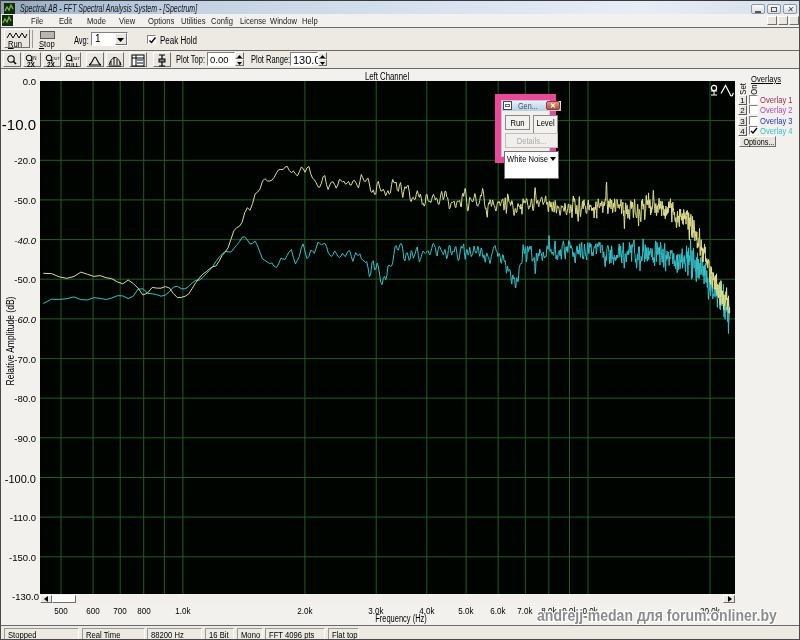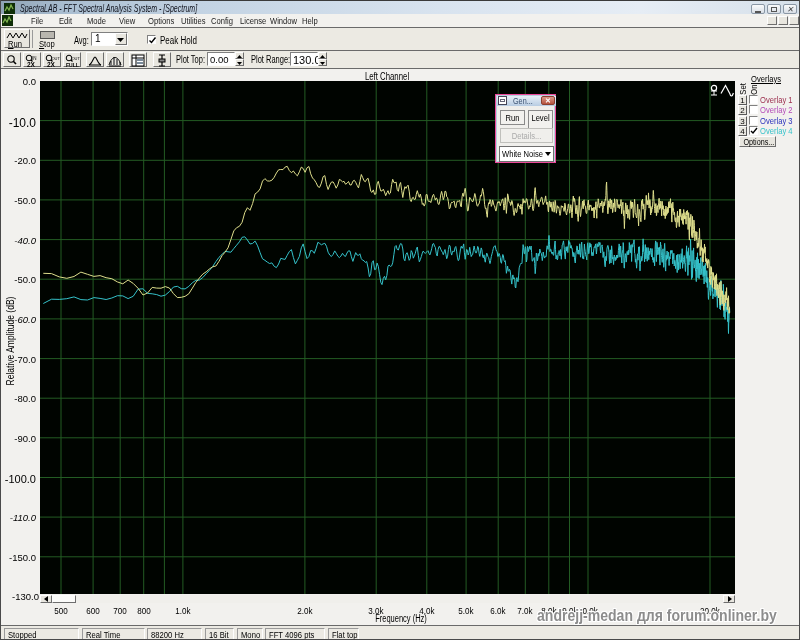--- a/index.html
+++ b/index.html
@@ -197,31 +197,31 @@
       <line x1="0" y1="475.8" x2="695" y2="475.8" stroke="#235c23"></line>
   <polyline points="3.3,222.5 11.5,218.2 19.3,218.4 26.8,217.7 34.0,215.9 40.9,218.6 47.5,219.0 53.9,216.6 60.1,217.4 66.1,218.5 71.8,217.0 77.4,214.7 82.8,214.9 88.1,217.6 93.2,215.3 98.1,208.1 103.0,207.8 107.7,212.4 112.2,212.8 116.7,213.6 121.0,215.2 125.3,214.1 129.4,210.6 133.5,206.0 137.4,205.3 141.3,207.7 145.1,207.9 148.8,205.4 152.4,201.7 155.9,199.3 159.4,199.1 162.8,196.5 166.2,192.8 169.5,189.3 172.7,185.5 175.9,180.6 179.0,176.3 182.1,173.3 185.1,170.3 188.0,170.8 190.9,171.2 193.8,167.5 196.6,164.2 199.4,160.8 202.1,156.3 204.8,155.8 207.4,159.0 210.0,163.0 212.6,162.4 215.1,160.1 217.6,164.8 220.1,171.7 222.5,177.8 224.9,179.3 227.3,181.1 229.6,182.5 231.9,181.9 234.2,185.3 236.4,186.6 238.6,183.0 240.8,177.3 243.0,178.0 245.1,178.4 247.2,174.3 249.3,170.6 251.4,168.6 253.4,176.5 255.4,182.9 257.4,179.3 259.4,175.4 261.3,166.8 263.2,162.9 265.1,170.8 267.0,177.6 268.9,175.5 270.7,169.5 272.5,169.8 274.3,172.3 276.1,167.4 277.9,161.3 279.6,162.4 281.4,163.8 283.1,162.9 284.8,162.3 286.5,165.3 288.1,171.2 289.8,174.1 291.4,175.5 293.1,173.4 294.7,169.9 296.2,172.2 297.8,175.1 299.4,176.6 300.9,175.1 302.5,172.3 304.0,174.6 305.5,175.4 307.0,172.0 308.5,169.8 310.0,170.1 311.4,175.8 312.9,180.4 314.3,175.9 315.7,171.6 317.1,174.0 318.5,174.4 319.9,172.8 321.3,177.6 322.7,179.3 324.0,179.7 325.4,181.5 326.7,180.5 328.1,187.0 329.4,195.7 330.7,192.9 332.0,181.7 333.3,179.7 334.6,188.7 335.8,188.2 337.1,182.1 338.3,185.3 339.6,193.7 340.8,201.4 342.0,203.6 343.3,197.3 344.5,195.3 345.7,198.8 346.9,194.3 348.0,185.1 349.2,184.0 350.4,185.5 351.6,184.9 352.7,181.8 353.9,173.5 355.0,165.6 356.1,164.5 357.2,168.4 358.4,169.0 359.5,165.0 360.6,162.5 361.7,163.1 362.8,168.0 363.8,177.6 364.9,179.8 366.0,173.3 367.1,171.7 368.1,174.8 369.2,179.3 370.2,177.6 371.2,169.6 372.3,171.5 373.3,177.2 374.3,174.9 375.3,172.3 376.3,168.4 377.3,166.0 378.3,174.3 379.3,180.8 380.3,178.7 381.3,175.6 382.3,172.1 383.2,170.1 384.2,171.5 385.2,172.4 386.1,171.5 387.1,170.6 388.0,169.7 389.0,172.4 389.9,173.9 390.8,171.0 391.7,167.8 392.7,163.1 393.6,162.5 394.5,165.0 395.4,166.5 396.3,172.7 397.2,175.0 398.1,168.6 399.0,165.5 399.8,165.7 400.7,168.1 401.6,170.0 402.5,171.5 403.3,173.7 404.2,170.8 405.0,168.5 405.9,173.2 406.7,177.7 407.6,175.2 408.4,168.6 409.3,164.1 410.1,165.1 410.9,171.3 411.7,174.1 412.6,170.3 413.4,170.4 414.2,170.7 415.0,166.7 415.8,165.5 416.6,170.1 417.4,176.2 418.2,179.6 419.0,178.8 419.8,173.1 420.6,167.4 421.3,165.2 422.1,167.4 422.9,165.9 423.7,162.9 424.4,171.8 425.2,178.3 425.9,173.1 426.7,168.4 427.5,170.0 428.2,174.0 429.0,171.5 429.7,166.3 430.4,170.9 431.2,175.6 431.9,174.0 432.6,173.7 433.4,169.2 434.1,165.0 434.8,168.7 435.5,171.7 436.3,171.9 437.0,169.6 437.7,165.4 438.4,166.5 439.1,172.5 439.8,175.4 440.5,171.0 441.2,166.9 441.9,168.9 442.6,175.2 443.3,176.8 444.0,173.8 444.6,178.4 445.3,181.2 446.0,175.9 446.7,172.1 447.3,173.1 448.0,175.9 448.7,176.6 449.3,179.8 450.0,182.6 450.7,179.4 451.3,175.5 452.0,172.9 452.6,170.5 453.3,167.5 453.9,165.9 454.6,165.0 455.2,164.5 455.9,168.3 456.5,170.1 457.1,170.5 457.8,175.6 458.4,175.1 459.0,172.4 459.7,174.2 460.3,176.6 460.9,181.6 461.5,182.2 462.1,177.1 462.8,173.5 463.4,174.7 464.0,179.4 464.6,180.7 465.2,179.6 465.8,184.5 466.4,192.3 467.0,189.1 467.6,185.1 468.2,189.5 468.8,190.3 469.4,188.3 470.0,189.1 470.6,193.0 471.2,199.1 471.8,203.1 472.3,196.9 472.9,193.9 473.5,197.9 474.1,196.6 474.7,198.5 475.2,206.1 475.8,207.0 476.4,198.5 476.9,196.6 477.5,200.1 478.1,200.8 478.6,194.9 479.2,186.8 479.8,184.9 480.3,183.4 480.9,182.4 481.4,183.0 482.0,182.1 482.5,173.0 483.1,163.6 483.6,166.6 484.2,172.7 484.7,172.7 485.3,165.7 485.8,167.8 486.3,181.0 486.9,178.6 487.4,165.4 487.9,166.0 488.5,170.5 489.0,168.0 489.5,165.3 490.1,168.1 490.6,168.4 491.1,165.0 491.6,171.6 492.2,180.2 492.7,180.0 493.2,178.0 493.7,177.8 494.2,176.5 494.7,182.4 495.2,192.7 495.8,185.3 496.3,172.0 496.8,172.9 497.3,179.8 497.8,178.1 498.3,172.4 498.8,175.2 499.3,173.8 499.8,168.0 500.3,170.1 500.8,171.8 501.3,172.2 501.8,175.6 502.3,179.6 502.8,176.0 503.2,171.0 503.7,173.9 504.2,176.0 504.7,177.1 505.2,175.2 505.7,175.4 506.2,175.6 506.6,168.9 507.1,164.8 507.6,166.1 508.1,168.4 508.5,160.8 509.0,154.4 509.5,163.7 510.0,170.6 510.4,168.3 510.9,168.3 511.4,170.9 511.8,172.7 512.3,172.6 512.8,171.0 513.2,174.0 513.7,174.4 514.1,170.0 514.6,164.0 515.1,160.0 515.5,168.7 516.0,178.0 516.4,176.3 516.9,174.3 517.3,178.9 517.8,177.5 518.2,171.9 518.7,172.4 519.1,169.5 519.6,172.5 520.0,174.8 520.5,168.5 520.9,172.7 521.3,178.3 521.8,171.6 522.2,164.0 522.7,163.3 523.1,161.4 523.5,159.9 524.0,164.5 524.4,168.7 524.8,174.0 525.3,178.1 525.7,169.9 526.1,165.8 526.6,170.1 527.0,165.5 527.4,165.8 527.8,171.6 528.3,165.0 528.7,159.5 529.1,163.3 529.5,161.2 529.9,161.4 530.4,167.1 530.8,165.1 531.2,164.5 531.6,167.2 532.0,166.8 532.4,169.9 532.9,175.6 533.3,175.6 533.7,171.4 534.1,172.0 534.5,176.5 534.9,180.6 535.3,182.0 535.7,176.0 536.1,171.0 536.5,169.5 536.9,164.9 537.3,165.3 537.8,172.9 538.2,172.7 538.6,169.0 539.0,173.4 539.4,169.0 539.7,162.8 540.1,170.7 540.5,176.2 540.9,171.6 541.3,163.9 541.7,161.1 542.1,168.0 542.5,177.3 542.9,177.3 543.3,175.5 543.7,178.1 544.1,170.1 544.4,163.1 544.8,167.9 545.2,170.3 545.6,173.7 546.0,175.3 546.4,176.0 546.8,178.9 547.1,171.8 547.5,162.4 547.9,161.7 548.3,167.0 548.7,172.8 549.0,172.1 549.4,167.1 549.8,161.8 550.2,163.0 550.5,166.1 550.9,163.1 551.3,166.0 551.6,173.1 552.0,174.8 552.4,171.5 552.8,171.8 553.1,174.7 553.5,171.1 553.9,167.7 554.2,166.0 554.6,165.6 555.0,166.7 555.3,164.0 555.7,162.9 556.0,168.3 556.4,173.0 556.8,169.0 557.1,162.6 557.5,163.7 557.8,165.9 558.2,164.9 558.6,165.1 558.9,161.2 559.3,162.6 559.6,164.2 560.0,161.6 560.3,169.2 560.7,171.9 561.0,166.8 561.4,165.3 561.7,164.9 562.1,163.9 562.4,165.6 562.8,171.6 563.1,176.5 563.5,173.1 563.8,170.8 564.2,175.3 564.5,180.0 564.9,184.7 565.2,185.8 565.6,179.7 565.9,175.3 566.2,179.8 566.6,177.1 566.9,168.2 567.3,166.0 567.6,164.8 567.9,164.4 568.3,165.9 568.6,168.0 569.0,171.7 569.3,178.5 569.6,182.6 570.0,174.2 570.3,168.8 570.6,177.7 571.0,182.0 571.3,173.8 571.6,164.8 572.0,168.9 572.3,178.0 572.6,177.8 572.9,176.1 573.3,180.9 573.6,183.5 573.9,177.0 574.3,174.0 574.6,175.4 574.9,178.2 575.2,179.7 575.6,176.5 575.9,178.3 576.2,178.6 576.5,174.1 576.8,176.1 577.2,177.1 577.5,174.2 577.8,176.6 578.1,175.7 578.4,169.7 578.8,165.9 579.1,162.9 579.4,164.1 579.7,173.8 580.0,176.2 580.4,166.0 580.7,165.1 581.0,172.0 581.3,173.9 581.6,179.9 581.9,182.0 582.2,172.9 582.5,170.1 582.9,168.8 583.2,161.6 583.5,164.1 583.8,176.9 584.1,186.9 584.4,187.1 584.7,179.9 585.0,174.8 585.3,172.6 585.6,174.1 585.9,177.7 586.2,181.1 586.5,179.0 586.9,171.7 587.2,170.4 587.5,172.2 587.8,173.8 588.1,171.7 588.4,169.0 588.7,173.6 589.0,170.3 589.3,161.5 589.6,164.4 589.9,168.7 590.2,171.8 590.5,171.5 590.8,164.4 591.1,163.7 591.4,173.4 591.6,180.5 591.9,172.1 592.2,163.6 592.5,166.1 592.8,166.1 593.1,162.4 593.4,162.8 593.7,162.2 594.0,158.8 594.3,163.9 594.6,172.2 594.9,172.6 595.2,177.6 595.4,181.2 595.7,177.8 596.0,179.2 596.3,183.5 596.6,187.2 596.9,183.3 597.2,175.2 597.5,172.8 597.7,175.6 598.0,179.2 598.3,173.6 598.6,165.9 598.9,169.3 599.2,167.5 599.5,165.7 599.7,181.0 600.0,189.9 600.3,183.5 600.6,179.5 600.9,179.0 601.1,175.3 601.4,176.6 601.7,180.2 602.0,179.3 602.3,177.7 602.5,171.8 602.8,163.4 603.1,157.8 603.4,162.8 603.6,170.8 603.9,171.3 604.2,173.4 604.5,180.9 604.7,180.4 605.0,167.3 605.3,163.6 605.6,172.9 605.8,177.9 606.1,174.6 606.4,166.6 606.7,167.3 606.9,176.8 607.2,180.2 607.5,177.7 607.7,172.6 608.0,166.5 608.3,167.0 608.5,175.4 608.8,178.7 609.1,172.0 609.4,170.0 609.6,173.6 609.9,172.7 610.2,168.7 610.4,167.4 610.7,169.2 610.9,169.9 611.2,173.5 611.5,176.0 611.7,171.5 612.0,167.5 612.3,170.0 612.5,178.3 612.8,178.9 613.1,177.4 613.3,181.4 613.6,179.1 613.8,176.3 614.1,176.4 614.4,180.8 614.6,184.9 614.9,177.7 615.1,168.5 615.4,161.8 615.7,159.9 615.9,163.1 616.2,172.1 616.4,180.6 616.7,171.9 616.9,161.3 617.2,162.7 617.5,168.4 617.7,173.4 618.0,173.9 618.2,170.6 618.5,166.8 618.7,166.6 619.0,173.0 619.2,172.7 619.5,166.3 619.7,177.8 620.0,184.1 620.2,167.7 620.5,161.0 620.7,164.6 621.0,164.2 621.2,168.6 621.5,174.7 621.7,176.8 622.0,180.2 622.2,181.4 622.5,178.3 622.7,170.8 623.0,167.8 623.2,171.9 623.5,177.8 623.7,186.3 624.0,183.3 624.2,170.4 624.5,163.7 624.7,162.4 625.0,169.4 625.2,181.1 625.4,188.3 625.7,190.1 625.9,181.3 626.2,174.1 626.4,178.0 626.7,179.2 626.9,173.1 627.1,170.0 627.4,174.1 627.6,177.7 627.9,176.1 628.1,173.7 628.3,171.7 628.6,171.2 628.8,177.9 629.1,184.5 629.3,180.2 629.5,175.7 629.8,176.8 630.0,178.0 630.3,175.7 630.5,169.6 630.7,170.0 631.0,172.5 631.2,169.8 631.4,170.0 631.7,171.3 631.9,169.2 632.1,169.9 632.4,174.0 632.6,179.6 632.8,182.9 633.1,178.8 633.3,178.2 633.5,177.8 633.8,172.3 634.0,176.9 634.2,185.0 634.5,183.3 634.7,179.4 634.9,180.5 635.2,182.5 635.4,184.3 635.6,187.6 635.9,183.7 636.1,179.1 636.3,179.3 636.5,174.6 636.8,174.0 637.0,186.6 637.2,191.6 637.5,176.9 637.7,173.4 637.9,183.7 638.1,181.6 638.4,181.4 638.6,189.1 638.8,183.5 639.1,173.3 639.3,174.7 639.5,175.6 639.7,174.7 640.0,184.9 640.2,187.8 640.4,179.5 640.6,180.5 640.8,178.9 641.1,172.6 641.3,174.7 641.5,180.1 641.7,181.4 642.0,172.3 642.2,167.7 642.4,180.4 642.6,187.3 642.8,183.8 643.1,183.2 643.3,181.6 643.5,178.5 643.7,176.9 644.0,177.0 644.2,174.5 644.4,175.1 644.6,182.3 644.8,182.1 645.0,182.1 645.3,189.3 645.5,190.5 645.7,186.8 645.9,181.5 646.1,175.6 646.4,168.5 646.6,164.8 646.8,175.6 647.0,177.3 647.2,170.6 647.4,171.5 647.6,179.0 647.9,194.5 648.1,189.8 648.3,170.5 648.5,166.8 648.7,175.9 648.9,184.0 649.1,181.7 649.4,176.4 649.6,174.6 649.8,177.1 650.0,180.4 650.2,175.1 650.4,162.9 650.6,158.1 650.8,166.5 651.1,177.8 651.3,188.2 651.5,198.3 651.7,197.4 651.9,180.1 652.1,169.5 652.3,184.2 652.5,196.5 652.7,189.3 652.9,184.5 653.2,180.7 653.4,170.6 653.6,166.9 653.8,173.6 654.0,182.9 654.2,187.1 654.4,185.9 654.6,183.9 654.8,183.8 655.0,179.7 655.2,178.9 655.4,186.9 655.6,190.6 655.8,190.5 656.0,197.4 656.3,200.6 656.5,188.7 656.7,176.3 656.9,181.4 657.1,188.3 657.3,178.5 657.5,171.8 657.7,183.8 657.9,196.7 658.1,196.7 658.3,186.0 658.5,178.3 658.7,184.3 658.9,192.5 659.1,197.7 659.3,194.6 659.5,184.6 659.7,182.3 659.9,189.3 660.1,194.0 660.3,188.8 660.5,181.3 660.7,176.6 660.9,179.7 661.1,187.1 661.3,187.9 661.5,187.8 661.7,192.8 661.9,193.6 662.1,181.9 662.3,176.0 662.5,180.9 662.7,183.6 662.9,190.3 663.1,195.5 663.3,194.8 663.5,192.0 663.7,185.1 663.9,191.4 664.1,203.0 664.3,195.6 664.5,184.5 664.6,185.8 664.8,194.6 665.0,193.4 665.2,185.2 665.4,182.3 665.6,186.6 665.8,198.1 666.0,200.8 666.2,199.1 666.4,201.8 666.6,195.8 666.8,189.6 667.0,196.8 667.2,206.4 667.4,206.4 667.6,200.7 667.7,196.5 667.9,197.6 668.1,206.0 668.3,216.0 668.5,218.4 668.7,214.4 668.9,211.3 669.1,210.6 669.3,209.6 669.5,207.1 669.7,205.0 669.8,202.5 670.0,199.9 670.2,201.9 670.4,209.4 670.6,214.6 670.8,212.5 671.0,204.6 671.2,196.4 671.4,195.3 671.5,201.1 671.7,203.5 671.9,201.9 672.1,207.1 672.3,210.2 672.5,206.6 672.7,211.7 672.9,217.9 673.0,215.7 673.2,213.7 673.4,213.3 673.6,214.1 673.8,215.0 674.0,214.4 674.2,210.7 674.3,206.5 674.5,207.5 674.7,207.2 674.9,209.3 675.1,216.1 675.3,211.5 675.4,203.3 675.6,202.6 675.8,207.4 676.0,212.1 676.2,211.7 676.4,211.4 676.5,209.0 676.7,207.3 676.9,211.5 677.1,218.0 677.3,224.6 677.4,226.4 677.6,217.4 677.8,210.0 678.0,209.1 678.2,207.6 678.4,210.1 678.5,213.4 678.7,215.8 678.9,217.0 679.1,213.8 679.3,213.4 679.4,216.6 679.6,220.8 679.8,226.2 680.0,228.0 680.2,222.5 680.3,222.3 680.5,228.7 680.7,215.1 680.9,199.4 681.0,210.2 681.2,220.8 681.4,220.4 681.6,221.5 681.8,221.7 681.9,224.2 682.1,224.7 682.3,218.3 682.5,215.3 682.6,215.9 682.8,216.5 683.0,217.3 683.2,212.1 683.3,203.3 683.5,205.4 683.7,214.2 683.9,226.5 684.0,235.9 684.2,230.9 684.4,223.8 684.6,226.0 684.7,232.1 684.9,237.0 685.1,238.4 685.3,232.4 685.4,224.0 685.6,221.1 685.8,223.9 686.0,228.1 686.1,229.2 686.3,228.3 686.5,227.1 686.6,226.0 686.8,227.1 687.0,230.7 687.2,228.6 687.3,220.5 687.5,227.1 687.7,240.6 687.8,236.5 688.0,228.2 688.2,234.5 688.4,249.7 688.5,252.5 688.7,242.7 688.9,240.0 689.0,239.4 689.2,230.5 689.4,225.8 689.6,228.1 689.7,230.9" stroke="#35c3cb" stroke-width="1" fill="none"></polyline>
   <polyline points="3.3,192.3 11.5,192.6 19.3,195.9 26.8,197.3 34.0,195.5 40.9,191.1 47.5,193.3 53.9,195.4 60.1,194.6 66.1,196.7 71.8,197.7 77.4,200.9 82.8,202.8 88.1,199.0 93.2,202.4 98.1,207.3 103.0,214.0 107.7,211.9 112.2,206.4 116.7,207.1 121.0,207.2 125.3,205.6 129.4,207.0 133.5,212.7 137.4,216.6 141.3,216.3 145.1,215.3 148.8,212.8 152.4,207.1 155.9,201.4 159.4,197.0 162.8,193.1 166.2,190.8 169.5,187.9 172.7,185.8 175.9,185.0 179.0,180.3 182.1,174.6 185.1,171.1 188.0,166.9 190.9,158.5 193.8,149.9 196.6,146.7 199.4,145.3 202.1,141.3 204.8,131.5 207.4,126.7 210.0,129.3 212.6,122.5 215.1,112.9 217.6,111.1 220.1,107.9 222.5,100.1 224.9,97.6 227.3,99.9 229.6,100.1 231.9,99.2 234.2,96.3 236.4,92.0 238.6,88.8 240.8,88.5 243.0,88.6 245.1,86.1 247.2,85.3 249.3,89.5 251.4,91.7 253.4,90.0 255.4,92.9 257.4,94.8 259.4,90.8 261.3,86.1 263.2,87.5 265.1,91.3 267.0,86.8 268.9,85.5 270.7,92.8 272.5,97.0 274.3,98.8 276.1,101.7 277.9,105.6 279.6,106.4 281.4,102.1 283.1,95.7 284.8,94.6 286.5,103.6 288.1,108.5 289.8,104.0 291.4,101.1 293.1,100.9 294.7,103.7 296.2,107.2 297.8,104.0 299.4,98.4 300.9,99.3 302.5,100.9 304.0,100.3 305.5,103.2 307.0,102.3 308.5,100.5 310.0,104.0 311.4,103.9 312.9,100.2 314.3,99.3 315.7,101.3 317.1,104.3 318.5,106.9 319.9,100.5 321.3,93.5 322.7,96.6 324.0,99.8 325.4,100.7 326.7,98.3 328.1,97.3 329.4,103.0 330.7,110.3 332.0,111.4 333.3,108.9 334.6,113.4 335.8,113.0 337.1,102.9 338.3,100.3 339.6,105.9 340.8,110.0 342.0,109.9 343.3,108.2 344.5,111.0 345.7,114.7 346.9,111.7 348.0,109.7 349.2,113.2 350.4,112.0 351.6,103.6 352.7,98.3 353.9,101.5 355.0,101.8 356.1,101.0 357.2,108.5 358.4,110.3 359.5,103.8 360.6,101.5 361.7,109.6 362.8,116.5 363.8,110.2 364.9,105.7 366.0,107.4 367.1,105.2 368.1,104.2 369.2,110.2 370.2,118.6 371.2,120.6 372.3,116.9 373.3,116.3 374.3,118.6 375.3,118.2 376.3,113.3 377.3,109.7 378.3,113.3 379.3,116.3 380.3,113.0 381.3,117.1 382.3,123.4 383.2,122.3 384.2,125.1 385.2,122.7 386.1,113.6 387.1,113.6 388.0,119.7 389.0,120.5 389.9,120.1 390.8,121.6 391.7,118.3 392.7,114.5 393.6,113.3 394.5,116.4 395.4,119.1 396.3,116.8 397.2,118.3 398.1,122.9 399.0,123.5 399.8,120.1 400.7,114.0 401.6,110.4 402.5,114.3 403.3,118.7 404.2,116.1 405.0,110.1 405.9,110.6 406.7,115.7 407.6,116.6 408.4,120.8 409.3,127.9 410.1,127.0 410.9,122.7 411.7,121.2 412.6,121.5 413.4,120.5 414.2,120.1 415.0,125.2 415.8,126.7 416.6,122.2 417.4,120.0 418.2,120.3 419.0,120.0 419.8,119.5 420.6,125.0 421.3,125.9 422.1,115.6 422.9,112.2 423.7,115.4 424.4,110.7 425.2,107.3 425.9,112.1 426.7,121.4 427.5,129.9 428.2,129.6 429.0,122.2 429.7,116.4 430.4,117.2 431.2,118.7 431.9,119.9 432.6,121.0 433.4,119.0 434.1,116.2 434.8,112.5 435.5,114.9 436.3,120.9 437.0,124.5 437.7,125.3 438.4,123.0 439.1,122.8 439.8,119.3 440.5,114.3 441.2,115.2 441.9,112.2 442.6,107.4 443.3,110.5 444.0,116.1 444.6,123.3 445.3,127.5 446.0,126.9 446.7,133.4 447.3,136.3 448.0,125.4 448.7,121.7 449.3,122.9 450.0,118.6 450.7,120.1 451.3,125.4 452.0,123.6 452.6,118.9 453.3,121.1 453.9,124.4 454.6,124.9 455.2,127.8 455.9,130.1 456.5,128.1 457.1,123.1 457.8,120.8 458.4,121.7 459.0,120.3 459.7,122.1 460.3,124.8 460.9,122.5 461.5,120.4 462.1,118.9 462.8,117.8 463.4,122.3 464.0,129.1 464.6,124.5 465.2,116.7 465.8,124.2 466.4,132.4 467.0,123.4 467.6,112.8 468.2,114.4 468.8,120.2 469.4,121.2 470.0,121.0 470.6,124.5 471.2,123.4 471.8,119.6 472.3,120.9 472.9,124.9 473.5,131.4 474.1,134.5 474.7,131.1 475.2,127.4 475.8,128.7 476.4,131.7 476.9,130.7 477.5,125.0 478.1,122.5 478.6,125.0 479.2,124.7 479.8,126.1 480.3,128.1 480.9,123.1 481.4,125.4 482.0,133.3 482.5,125.3 483.1,117.7 483.6,121.9 484.2,121.6 484.7,119.7 485.3,121.9 485.8,121.6 486.3,117.7 486.9,117.9 487.4,121.1 487.9,124.3 488.5,128.2 489.0,127.5 489.5,124.7 490.1,125.9 490.6,124.5 491.1,119.2 491.6,117.8 492.2,122.4 492.7,128.5 493.2,129.7 493.7,127.4 494.2,121.1 494.7,109.6 495.2,106.6 495.8,114.4 496.3,119.8 496.8,122.5 497.3,121.8 497.8,119.3 498.3,123.5 498.8,125.7 499.3,121.7 499.8,120.7 500.3,120.6 500.8,118.3 501.3,116.4 501.8,116.1 502.3,118.1 502.8,122.2 503.2,123.6 503.7,122.0 504.2,121.2 504.7,120.9 505.2,117.1 505.7,114.9 506.2,120.2 506.6,123.4 507.1,121.0 507.6,121.4 508.1,129.4 508.5,131.0 509.0,122.2 509.5,119.9 510.0,125.4 510.4,126.2 510.9,120.9 511.4,122.3 511.8,128.3 512.3,130.4 512.8,126.1 513.2,120.7 513.7,124.9 514.1,131.2 514.6,127.1 515.1,119.4 515.5,120.6 516.0,128.6 516.4,132.2 516.9,128.5 517.3,124.7 517.8,126.1 518.2,126.8 518.7,125.7 519.1,128.1 519.6,132.5 520.0,134.4 520.5,132.8 520.9,128.9 521.3,124.7 521.8,125.7 522.2,126.2 522.7,125.1 523.1,126.6 523.5,127.2 524.0,130.4 524.4,129.1 524.8,122.2 525.3,123.6 525.7,129.6 526.1,132.4 526.6,134.0 527.0,131.4 527.4,129.0 527.8,127.7 528.3,123.2 528.7,123.0 529.1,127.6 529.5,132.2 529.9,131.8 530.4,127.2 530.8,123.7 531.2,125.5 531.6,131.7 532.0,136.8 532.4,131.5 532.9,119.0 533.3,115.0 533.7,119.2 534.1,120.6 534.5,117.5 534.9,119.9 535.3,126.1 535.7,132.1 536.1,132.9 536.5,126.4 536.9,124.3 537.3,128.9 537.8,136.6 538.2,140.4 538.6,132.9 539.0,119.0 539.4,115.6 539.7,124.4 540.1,131.8 540.5,135.6 540.9,132.9 541.3,128.1 541.7,128.1 542.1,124.0 542.5,120.1 542.9,126.5 543.3,127.8 543.7,119.5 544.1,118.8 544.4,123.0 544.8,124.7 545.2,124.9 545.6,126.9 546.0,131.4 546.4,132.6 546.8,132.3 547.1,128.3 547.5,124.3 547.9,122.0 548.3,119.1 548.7,124.4 549.0,129.2 549.4,126.1 549.8,123.8 550.2,124.1 550.5,125.4 550.9,124.3 551.3,125.7 551.6,129.6 552.0,127.5 552.4,127.0 552.8,129.7 553.1,127.1 553.5,126.5 553.9,135.1 554.2,137.0 554.6,128.6 555.0,126.1 555.3,128.5 555.7,123.2 556.0,120.7 556.4,132.6 556.8,137.3 557.1,127.6 557.5,123.9 557.8,122.9 558.2,117.8 558.6,119.6 558.9,124.8 559.3,126.9 559.6,126.9 560.0,124.2 560.3,122.0 560.7,123.2 561.0,125.1 561.4,123.4 561.7,120.2 562.1,119.9 562.4,126.6 562.8,131.6 563.1,128.5 563.5,125.2 563.8,121.2 564.2,120.7 564.5,124.6 564.9,121.9 565.2,118.1 565.6,119.3 565.9,114.5 566.2,104.6 566.6,101.0 566.9,109.5 567.3,122.8 567.6,129.9 567.9,132.8 568.3,129.2 568.6,119.8 569.0,121.4 569.3,126.3 569.6,122.5 570.0,119.0 570.3,117.8 570.6,122.3 571.0,127.9 571.3,123.7 571.6,119.1 572.0,121.2 572.3,126.5 572.6,131.6 572.9,130.4 573.3,123.9 573.6,122.0 573.9,126.5 574.3,122.8 574.6,117.8 574.9,125.0 575.2,130.9 575.6,130.4 575.9,125.7 576.2,119.5 576.5,118.6 576.8,118.6 577.2,118.6 577.5,121.2 577.8,125.2 578.1,126.8 578.4,125.1 578.8,123.6 579.1,124.1 579.4,127.6 579.7,126.8 580.0,123.6 580.4,124.8 580.7,122.9 581.0,118.5 581.3,123.8 581.6,132.7 581.9,129.2 582.2,124.3 582.5,123.9 582.9,121.2 583.2,128.9 583.5,134.8 583.8,129.5 584.1,138.5 584.4,147.6 584.7,139.5 585.0,133.3 585.3,128.1 585.6,121.9 585.9,122.7 586.2,130.8 586.5,133.0 586.9,125.2 587.2,124.2 587.5,131.3 587.8,137.2 588.1,135.0 588.4,129.7 588.7,128.5 589.0,130.4 589.3,137.0 589.6,138.4 589.9,131.4 590.2,125.7 590.5,120.2 590.8,119.6 591.1,126.9 591.4,127.6 591.6,120.9 591.9,123.1 592.2,126.2 592.5,121.0 592.8,123.2 593.1,132.1 593.4,136.6 593.7,132.5 594.0,126.0 594.3,122.1 594.6,118.4 594.9,122.7 595.2,131.5 595.4,132.8 595.7,132.5 596.0,134.6 596.3,136.0 596.6,137.0 596.9,135.4 597.2,130.0 597.5,123.5 597.7,123.1 598.0,130.3 598.3,140.2 598.6,144.9 598.9,135.7 599.2,128.4 599.5,129.6 599.7,130.5 600.0,133.1 600.3,136.6 600.6,138.8 600.9,140.7 601.1,136.0 601.4,123.6 601.7,119.6 602.0,124.7 602.3,123.4 602.5,118.0 602.8,121.7 603.1,128.2 603.4,126.7 603.6,123.5 603.9,122.9 604.2,127.7 604.5,135.2 604.7,138.7 605.0,136.7 605.3,129.9 605.6,129.8 605.8,127.2 606.1,114.3 606.4,114.5 606.7,122.2 606.9,123.6 607.2,123.5 607.5,119.6 607.7,119.7 608.0,123.9 608.3,118.7 608.5,111.9 608.8,118.2 609.1,127.1 609.4,123.6 609.6,119.1 609.9,118.6 610.2,120.0 610.4,130.9 610.7,134.0 610.9,125.4 611.2,126.5 611.5,131.7 611.7,130.5 612.0,126.9 612.3,127.5 612.5,126.6 612.8,120.6 613.1,112.5 613.3,109.4 613.6,113.4 613.8,117.0 614.1,120.4 614.4,125.3 614.6,127.4 614.9,129.6 615.1,131.9 615.4,125.9 615.7,122.8 615.9,122.5 616.2,124.6 616.4,134.7 616.7,134.0 616.9,126.4 617.2,124.8 617.5,124.6 617.7,128.8 618.0,131.6 618.2,126.5 618.5,122.9 618.7,121.8 619.0,117.3 619.2,117.4 619.5,127.8 619.7,128.4 620.0,123.1 620.2,127.2 620.5,125.7 620.7,120.1 621.0,121.0 621.2,123.9 621.5,130.9 621.7,134.9 622.0,126.2 622.2,120.3 622.5,124.3 622.7,128.2 623.0,125.9 623.2,124.6 623.5,129.3 623.7,134.3 624.0,133.8 624.2,131.9 624.5,134.7 624.7,130.6 625.0,128.1 625.2,137.6 625.4,135.6 625.7,126.9 625.9,125.0 626.2,126.8 626.4,134.5 626.7,134.1 626.9,128.5 627.1,131.6 627.4,132.6 627.6,127.4 627.9,126.2 628.1,131.7 628.3,130.0 628.6,121.9 628.8,120.7 629.1,123.8 629.3,127.0 629.5,126.1 629.8,120.4 630.0,120.3 630.3,119.8 630.5,117.7 630.7,123.6 631.0,127.0 631.2,122.5 631.4,124.8 631.7,138.3 631.9,141.1 632.1,132.2 632.4,130.0 632.6,126.0 632.8,121.1 633.1,127.3 633.3,129.2 633.5,127.5 633.8,132.4 634.0,133.8 634.2,132.3 634.5,131.3 634.7,133.9 634.9,139.4 635.2,139.9 635.4,140.9 635.6,140.8 635.9,136.6 636.1,139.1 636.3,145.8 636.5,146.7 636.8,144.1 637.0,140.9 637.2,133.3 637.5,130.2 637.7,137.0 637.9,141.3 638.1,137.7 638.4,134.9 638.6,136.1 638.8,136.3 639.1,143.8 639.3,145.7 639.5,131.5 639.7,128.1 640.0,134.7 640.2,135.6 640.4,130.7 640.6,128.2 640.8,133.2 641.1,136.6 641.3,138.8 641.5,139.3 641.7,134.8 642.0,134.8 642.2,132.5 642.4,133.8 642.6,142.4 642.8,140.6 643.1,142.2 643.3,143.6 643.5,134.7 643.7,128.5 644.0,132.9 644.2,137.3 644.4,134.5 644.6,138.1 644.8,136.7 645.0,131.5 645.3,136.0 645.5,137.7 645.7,135.6 645.9,140.7 646.1,143.2 646.4,134.6 646.6,130.1 646.8,133.4 647.0,133.9 647.2,131.0 647.4,129.4 647.6,130.9 647.9,140.9 648.1,148.5 648.3,141.1 648.5,134.1 648.7,131.6 648.9,135.6 649.1,153.4 649.4,159.1 649.6,143.6 649.8,136.8 650.0,144.6 650.2,145.4 650.4,138.9 650.6,135.9 650.8,133.3 651.1,134.3 651.3,144.9 651.5,154.4 651.7,151.5 651.9,152.1 652.1,156.6 652.3,145.1 652.5,135.4 652.7,148.7 652.9,156.6 653.2,150.2 653.4,151.6 653.6,148.6 653.8,139.2 654.0,139.1 654.2,141.9 654.4,144.2 654.6,152.9 654.8,159.9 655.0,158.5 655.2,156.5 655.4,155.7 655.6,153.9 655.8,150.2 656.0,150.7 656.3,157.3 656.5,158.8 656.7,152.9 656.9,151.1 657.1,161.8 657.3,167.2 657.5,162.3 657.7,164.6 657.9,166.5 658.1,162.1 658.3,163.3 658.5,165.3 658.7,160.0 658.9,157.0 659.1,157.4 659.3,152.9 659.5,147.4 659.7,155.1 659.9,166.3 660.1,174.6 660.3,174.4 660.5,165.7 660.7,167.4 660.9,165.6 661.1,158.6 661.3,160.1 661.5,166.9 661.7,169.5 661.9,166.7 662.1,171.5 662.3,180.3 662.5,177.3 662.7,166.8 662.9,170.6 663.1,181.1 663.3,177.4 663.5,170.3 663.7,168.3 663.9,171.0 664.1,172.3 664.3,166.9 664.5,163.1 664.6,165.9 664.8,171.1 665.0,168.6 665.2,165.9 665.4,174.8 665.6,180.6 665.8,180.1 666.0,179.7 666.2,178.6 666.4,182.2 666.6,180.8 666.8,177.5 667.0,183.6 667.2,184.5 667.4,179.6 667.6,183.2 667.7,187.1 667.9,182.7 668.1,181.9 668.3,182.2 668.5,178.5 668.7,178.5 668.9,180.0 669.1,180.4 669.3,186.8 669.5,197.4 669.7,201.1 669.8,199.9 670.0,198.3 670.2,200.8 670.4,203.5 670.6,194.8 670.8,185.4 671.0,186.0 671.2,193.3 671.4,193.1 671.5,186.7 671.7,193.2 671.9,198.5 672.1,199.5 672.3,206.5 672.5,206.5 672.7,196.2 672.9,191.2 673.0,194.4 673.2,194.0 673.4,192.3 673.6,197.0 673.8,199.2 674.0,195.6 674.2,199.7 674.3,208.0 674.5,205.3 674.7,197.1 674.9,198.7 675.1,201.1 675.3,195.2 675.4,194.3 675.6,202.7 675.8,208.8 676.0,205.5 676.2,204.1 676.4,200.8 676.5,192.8 676.7,200.5 676.9,214.6 677.1,213.2 677.3,203.8 677.4,203.2 677.6,208.2 677.8,208.3 678.0,203.9 678.2,206.2 678.4,213.5 678.5,216.7 678.7,215.3 678.9,209.7 679.1,205.2 679.3,202.6 679.4,201.5 679.6,208.5 679.8,219.3 680.0,222.1 680.2,222.6 680.3,224.1 680.5,216.8 680.7,205.9 680.9,200.5 681.0,200.2 681.2,203.8 681.4,209.0 681.6,214.0 681.8,216.6 681.9,218.4 682.1,222.7 682.3,223.0 682.5,213.6 682.6,209.8 682.8,220.1 683.0,221.8 683.2,213.6 683.3,218.3 683.5,226.0 683.7,228.4 683.9,229.4 684.0,223.1 684.2,222.2 684.4,225.0 684.6,221.6 684.7,216.4 684.9,213.8 685.1,217.1 685.3,220.6 685.4,221.9 685.6,217.8 685.8,212.2 686.0,210.5 686.1,215.6 686.3,219.1 686.5,209.1 686.6,206.6 686.8,215.9 687.0,217.2 687.2,220.0 687.3,228.7 687.5,226.4 687.7,219.0 687.8,217.1 688.0,221.8 688.2,225.4 688.4,218.8 688.5,214.8 688.7,220.6 688.9,229.2 689.0,232.4 689.2,227.6 689.4,226.6 689.6,231.8 689.7,231.4" stroke="#dede8c" stroke-width="1" fill="none"></polyline>
   <g stroke="#fff" fill="none">
         <circle cx="674" cy="7" r="2.6" stroke-width="1.2"></circle>
         <path d="M671 10 L677 10 M674 10 L674 14 M671 14 L677 14" stroke-width="1"></path>
         <path d="M681 12.5 L685.5 4.5 L690 13 C690.6 15.8 692.3 15.8 693.4 12" stroke-width="1.2"></path>
       </g>
  </svg>
  <div style="position:absolute;left:0px;top:7px;width:36px;text-align:right;font-size:9.5px;color:#000;">0.0</div>
-    <div style="position:absolute;left:0px;top:47px;width:36px;text-align:right;font-size:12px;color:#000;">-10.0</div>
+    <div style="position:absolute;left:0px;top:47px;width:36px;text-align:right;font-size:15px;color:#000;">-10.0</div>
     <div style="position:absolute;left:0px;top:86px;width:36px;text-align:right;font-size:9.5px;color:#000;">-20.0</div>
     <div style="position:absolute;left:0px;top:126px;width:36px;text-align:right;font-size:9.5px;color:#000;">-50.0</div>
     <div style="position:absolute;left:0px;top:166px;width:36px;text-align:right;font-size:9.5px;color:#000;font-style:italic;">-40.0</div>
     <div style="position:absolute;left:0px;top:205px;width:36px;text-align:right;font-size:9.5px;color:#000;">-50.0</div>
     <div style="position:absolute;left:0px;top:245px;width:36px;text-align:right;font-size:9.5px;color:#000;font-style:italic;">-60.0</div>
     <div style="position:absolute;left:0px;top:285px;width:36px;text-align:right;font-size:9.5px;color:#000;">-70.0</div>
     <div style="position:absolute;left:0px;top:324px;width:36px;text-align:right;font-size:9.5px;color:#000;">-80.0</div>
     <div style="position:absolute;left:0px;top:364px;width:36px;text-align:right;font-size:9.5px;color:#000;">-90.0</div>
     <div style="position:absolute;left:0px;top:404px;width:36px;text-align:right;font-size:11px;color:#000;">-100.0</div>
-    <div style="position:absolute;left:0px;top:443px;width:36px;text-align:right;font-size:9.5px;color:#000;font-style:italic;">-110.0</div>
+    <div style="position:absolute;left:0px;top:443px;width:36px;text-align:right;font-size:9.5px;color:#000;">-110.0</div>
     <div style="position:absolute;left:0px;top:483px;width:36px;text-align:right;font-size:9.5px;color:#000;">-150.0</div>
     <div style="position:absolute;left:0px;top:522px;width:36px;text-align:center;font-size:9.5px;color:#000;padding-left:12px;">-130.0</div>
  <div style="position:absolute;left:-44px;top:266px;width:110px;height:12px;font-size:10px;color:#000;transform:rotate(-90deg) scaleX(.85);text-align:center;white-space:nowrap;">Relative Amplitude (dB)</div>
  <div style="position:absolute;left:45px;top:536px;width:32px;text-align:center;font-size:9.5px;color:#000;transform:scaleX(.85);">500</div>
     <div style="position:absolute;left:77px;top:536px;width:32px;text-align:center;font-size:9.5px;color:#000;transform:scaleX(.85);">600</div>
     <div style="position:absolute;left:104px;top:536px;width:32px;text-align:center;font-size:9.5px;color:#000;transform:scaleX(.85);">700</div>
     <div style="position:absolute;left:128px;top:536px;width:32px;text-align:center;font-size:9.5px;color:#000;transform:scaleX(.85);">800</div>
     <div style="position:absolute;left:167px;top:536px;width:32px;text-align:center;font-size:9.5px;color:#000;transform:scaleX(.85);">1.0k</div>
     <div style="position:absolute;left:289px;top:536px;width:32px;text-align:center;font-size:9.5px;color:#000;transform:scaleX(.85);">2.0k</div>
     <div style="position:absolute;left:360px;top:536px;width:32px;text-align:center;font-size:9.5px;color:#000;transform:scaleX(.85);">3.0k</div>
@@ -266,38 +266,38 @@
           <path d="M1 4 L3 6 L7 1" stroke="#000" stroke-width="1.4" fill="none"></path>
         </svg>
       </div>
       <div class="olbl" style="left:24px;top:56px;color:#35c3cb;">Overlay 4</div>
   <div class="btn3d" style="position:absolute;left:3px;top:67px;width:37px;height:11px;">
         <div style="font-size:9px;text-align:center;color:#000;transform:scaleX(.8);margin-top:0px;">Options...</div>
       </div>
  </div>
 </div>
 
-<div style="position:absolute;left:495px;top:94px;width:61px;height:69px;background:#f0efec;border:1px solid #ec4899;box-shadow:0 0 0 1px #b8cede inset;z-index:40;">
+<div style="position:absolute;left:495px;top:94px;width:61px;height:69px;background:#f0efec;border:6px solid #ec4899;box-shadow:0 0 0 1px #b8cede inset;z-index:40;">
  <div style="position:absolute;left:1px;top:1px;width:59px;height:10px;background:linear-gradient(to bottom,#e8f0f8,#b8cce2);">
   <div style="position:absolute;left:1px;top:0px;width:9px;height:9px;background:#fff;border:1px solid #445;">
         <div style="position:absolute;left:1px;top:2px;width:5px;height:3px;border:1px solid #667;"></div>
       </div>
   <div style="position:absolute;left:16px;top:0px;font-size:8.5px;color:#3a5070;transform:scaleX(.85);transform-origin:0 0;">Gen...</div>
   <div style="position:absolute;right:1px;top:0px;width:14px;height:9px;background:linear-gradient(#dc9a8a,#b5523e);border:1px solid #8a4030;border-radius:2px;color:#fff;font-size:7px;text-align:center;line-height:8px;font-weight:bold;">✕</div>
  </div>
  <div style="position:absolute;left:4px;top:15px;width:25px;height:15px;background:#f2f1ee;border:1px solid #8a8a8a;">
       <div style="font-size:9.5px;text-align:center;line-height:13px;color:#000;transform:scaleX(.8);">Run</div>
     </div>
  <div style="position:absolute;left:32px;top:15px;width:25px;height:32px;background:#f2f1ee;border:1px solid #8a8a8a;">
       <div style="font-size:9.5px;text-align:center;line-height:13px;color:#000;transform:scaleX(.8);">Level</div>
     </div>
  <div style="position:absolute;left:4px;top:33px;width:53px;height:15px;background:#f0efec;border:1px solid #c0c0bc;">
       <div style="font-size:9.5px;text-align:center;line-height:13px;color:#aaa;transform:scaleX(.8);">Details...</div>
     </div>
- <div style="position:absolute;left:3px;top:51px;width:55px;height:16px;background:#fff;border:1px solid #707070;">
+ <div style="position:absolute;left:3px;top:51px;width:55px;height:28px;background:#fff;border:1px solid #707070;">
   <div style="position:absolute;left:2px;top:1px;font-size:9.5px;color:#000;transform:scaleX(.8);transform-origin:0 0;white-space:nowrap;">White Noise</div>
   <svg width="6" height="4" style="position:absolute;right:2px;top:5px;" viewBox="0 0 6 4">
         <path d="M0 0 L6 0 L3 4 Z" fill="#000"></path>
       </svg>
  </div>
 </div>
 
 <div id="watermark">andrejj-medan для forum.onliner.by</div>
 
 <div id="statusbar">

